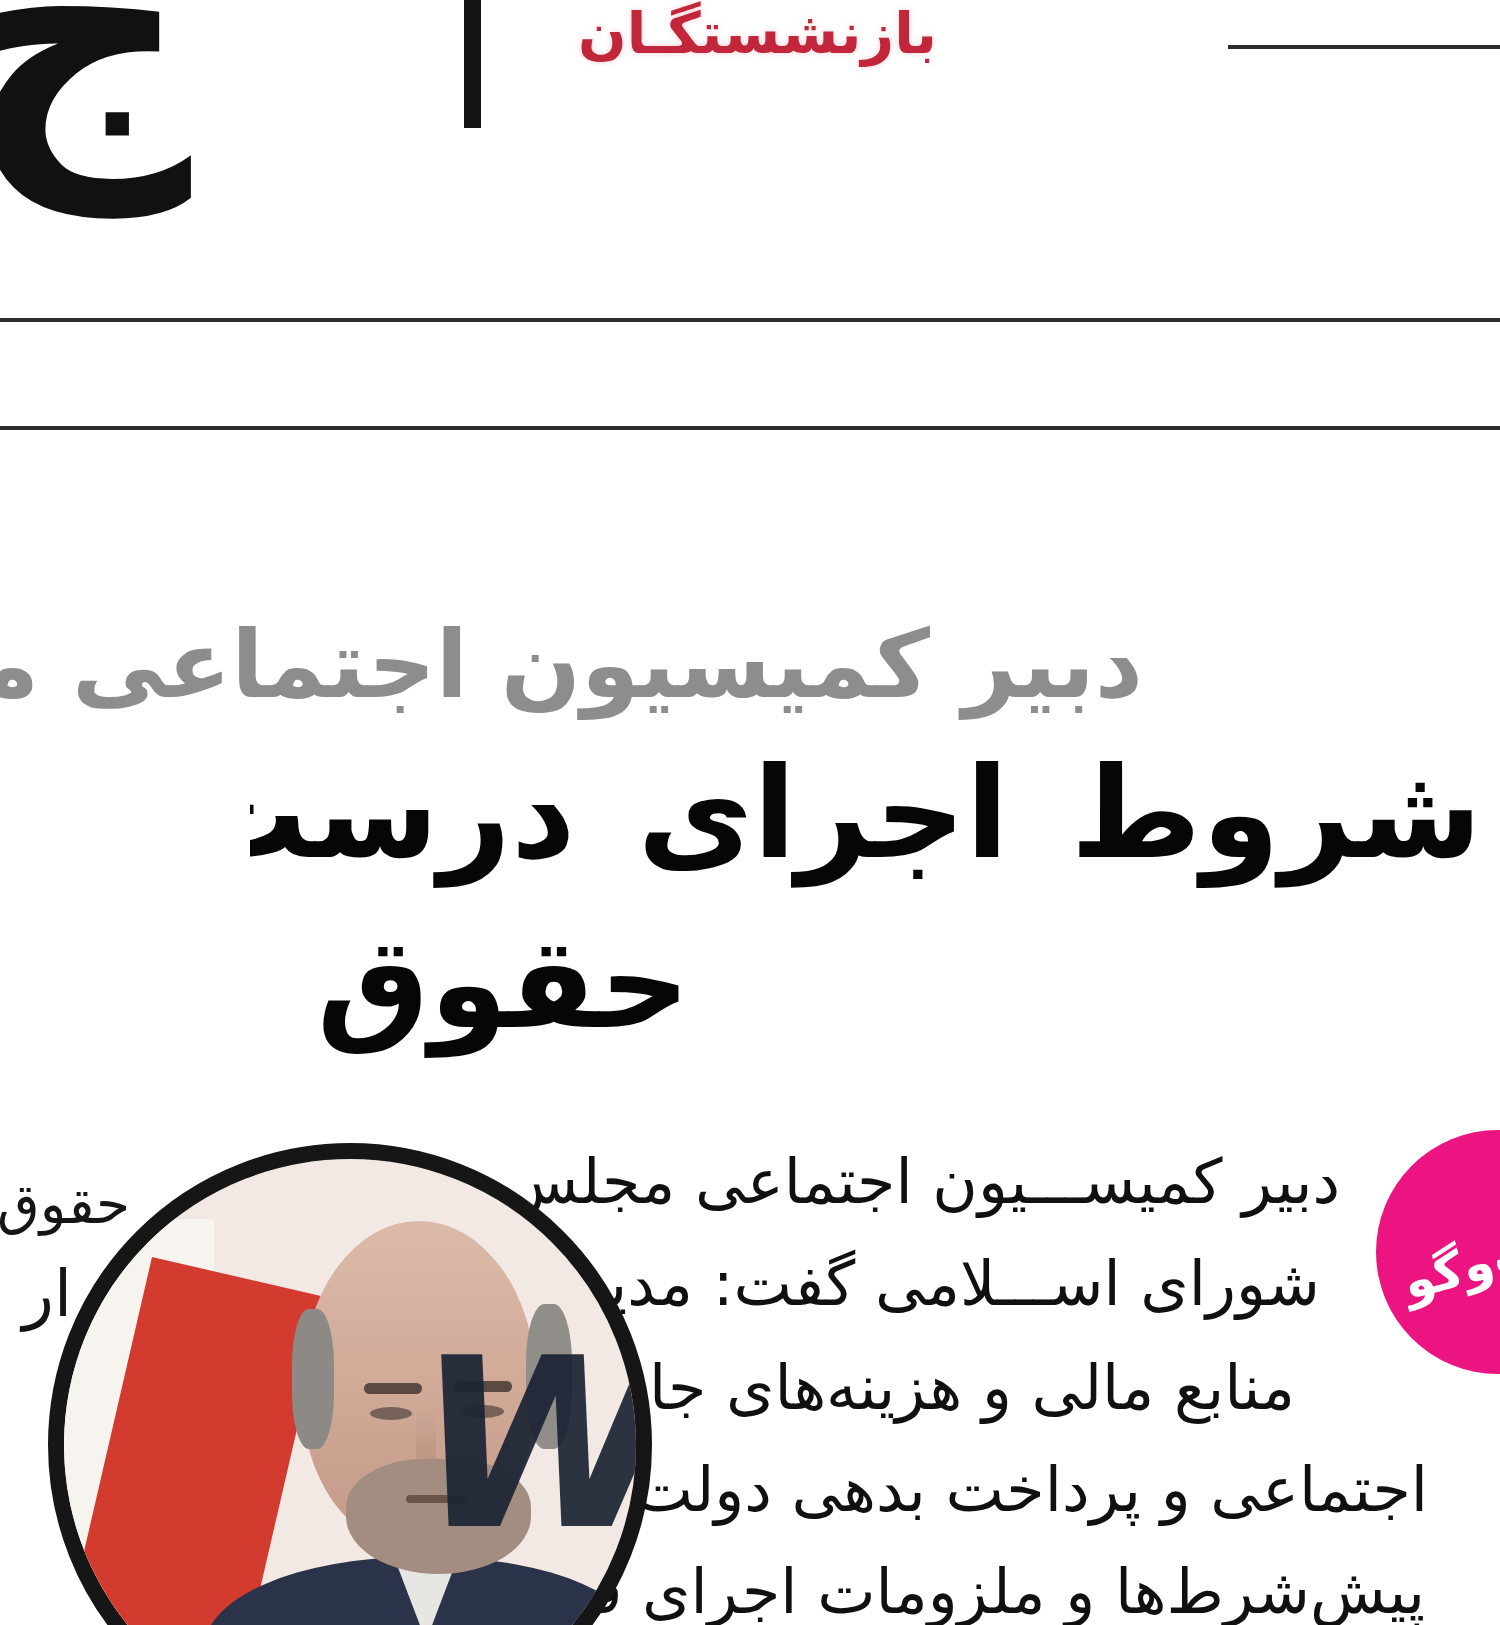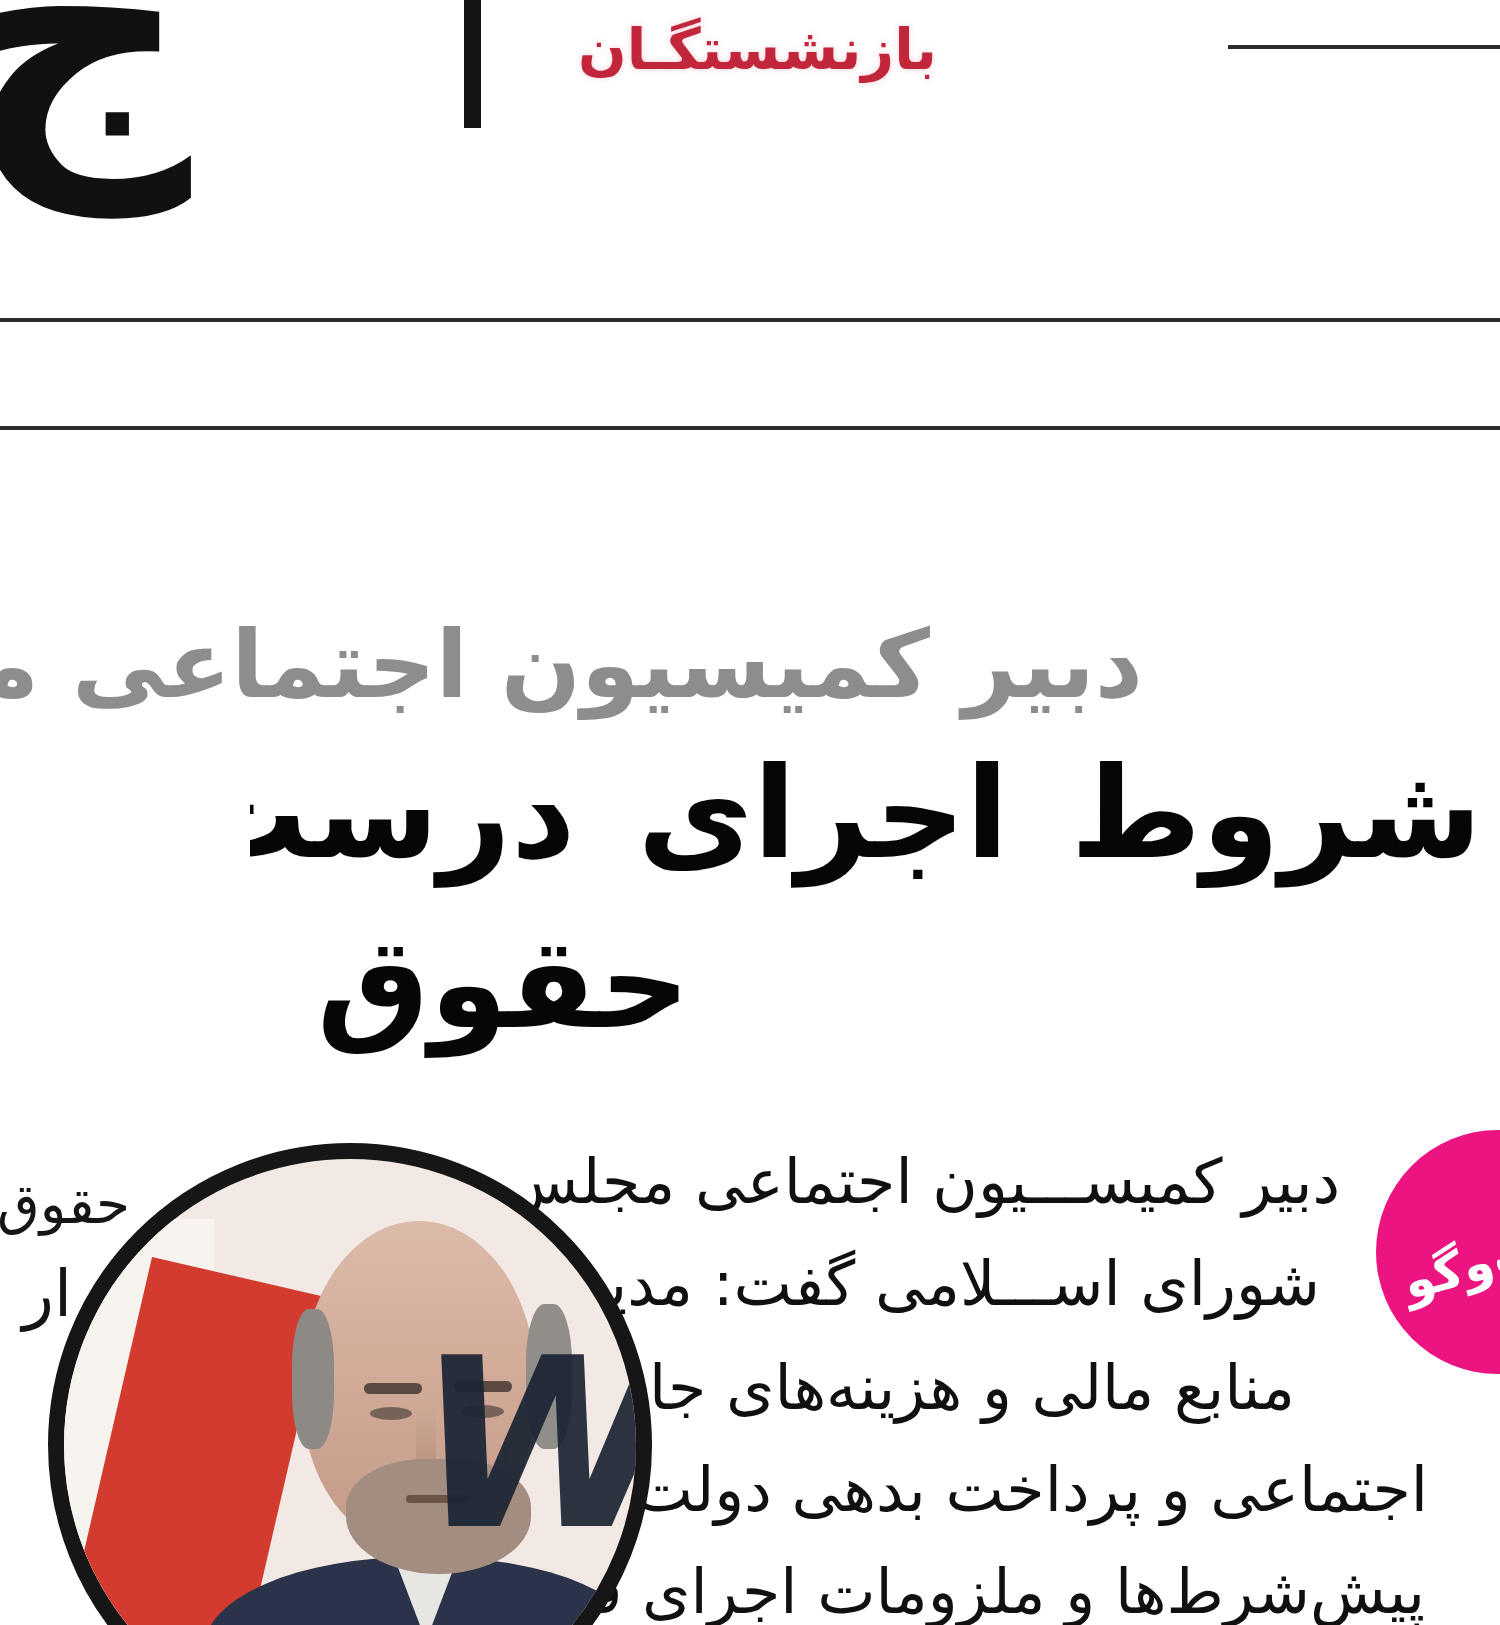--- a/index.html
+++ b/index.html
@@ -17,21 +17,21 @@
     left:-38px;top:-128px;
     font-size:318px;font-weight:700;color:#111;
     line-height:1;letter-spacing:0;
   }
 
   
   #top-vertical-bar{left:464px;top:0;width:17px;height:128px;background:#141414;}
 
   
   #section-label{
-    left:578px;top:16px;
+    left:578px;top:0;
     font-size:57px;font-weight:700;color:#c2263b;
     text-shadow:0 0 6px rgba(230,120,140,.35);
   }
 
   
   #rule-top-right{left:1228px;top:45px;width:272px;height:4px;background:#2c2c2c;}
   #rule-1{left:0;top:318px;width:1500px;height:4px;background:#2d2d2d;}
   #rule-2{left:0;top:426px;width:1500px;height:4px;background:#2d2d2d;}
 
   

